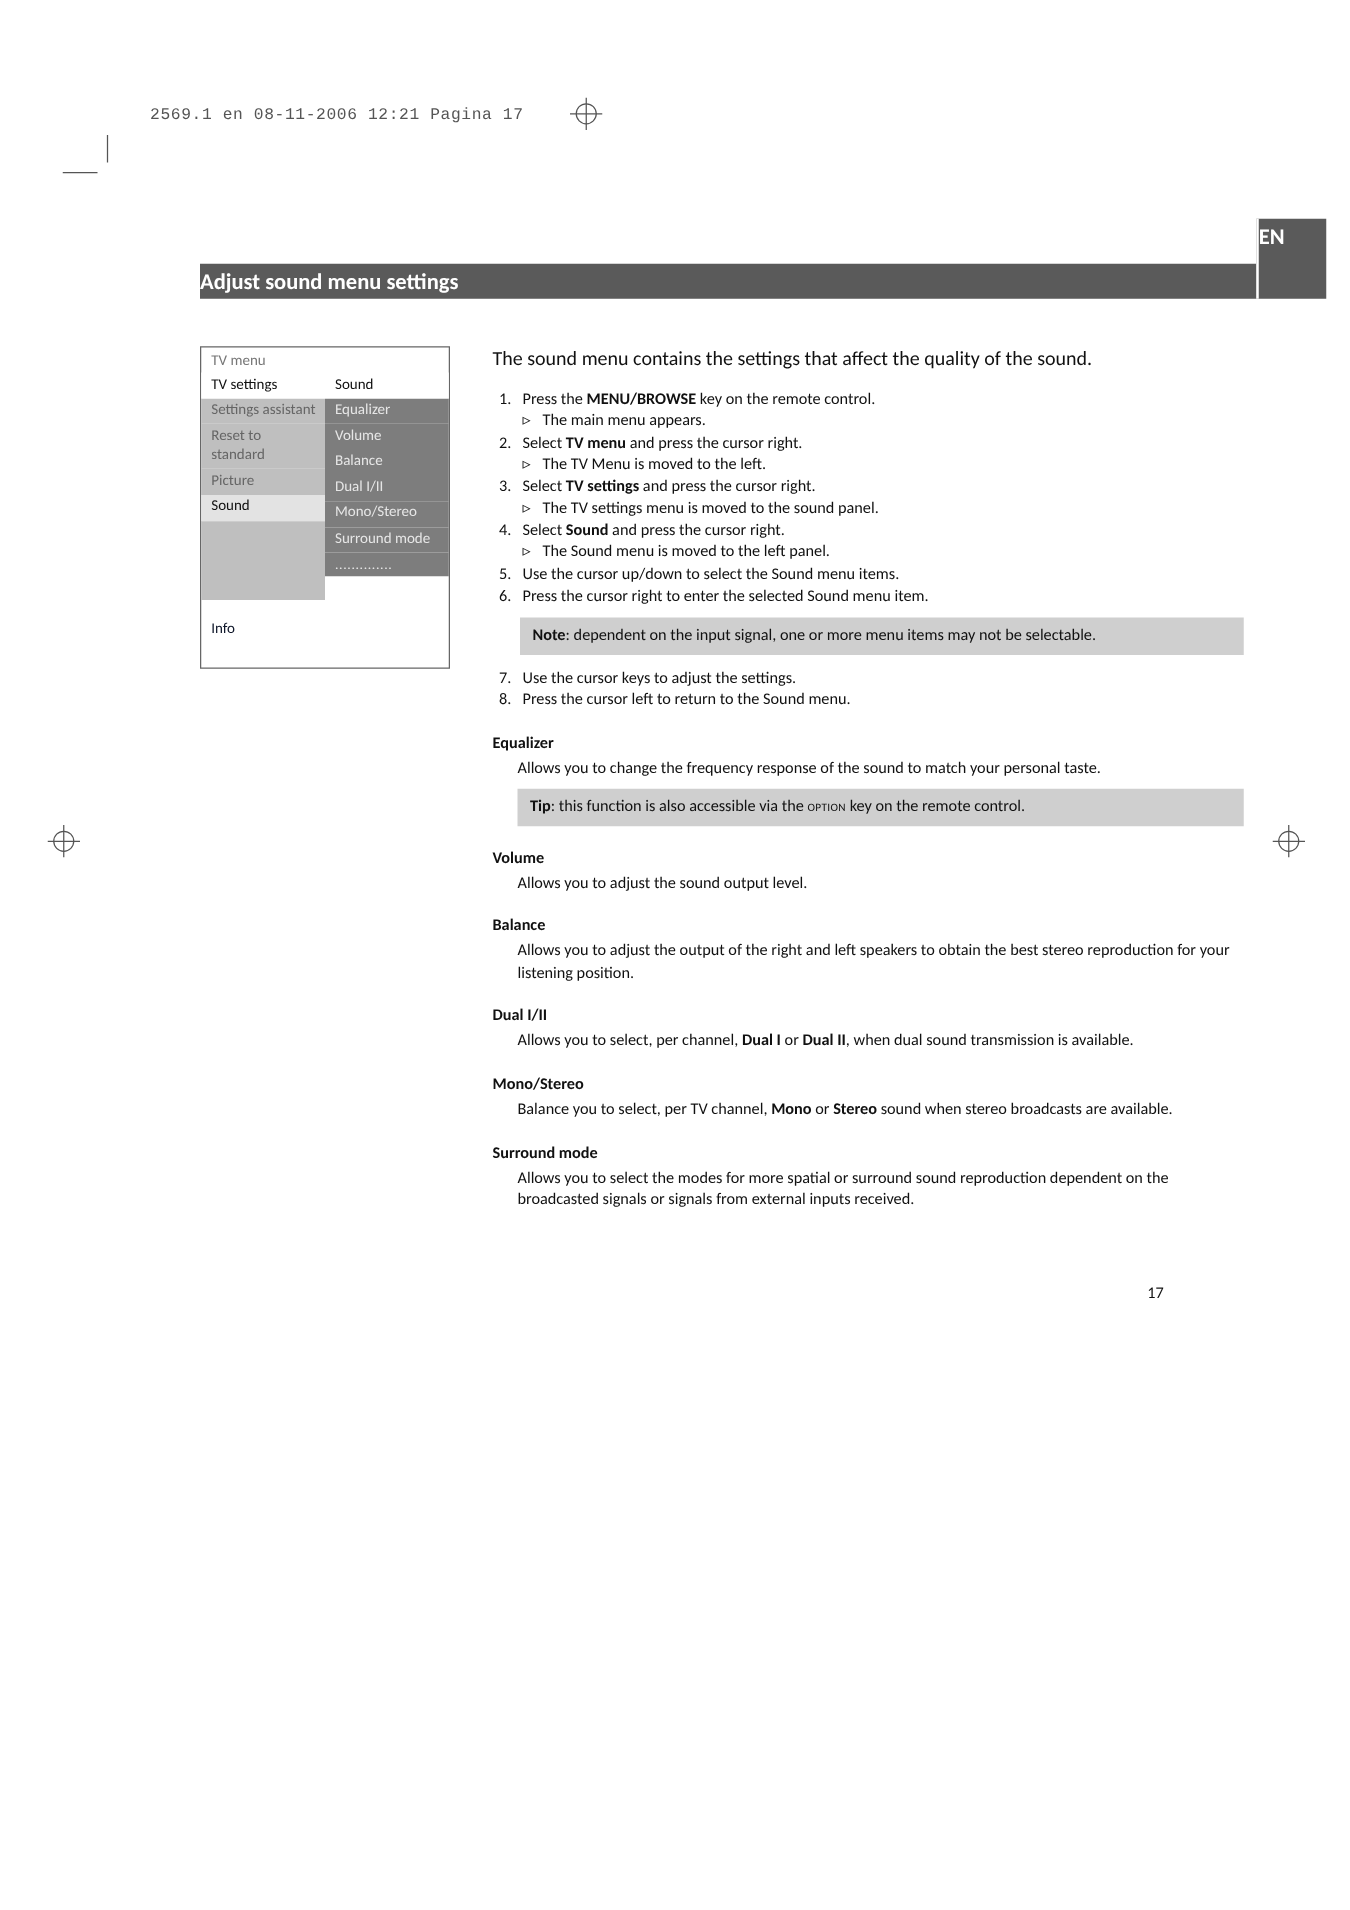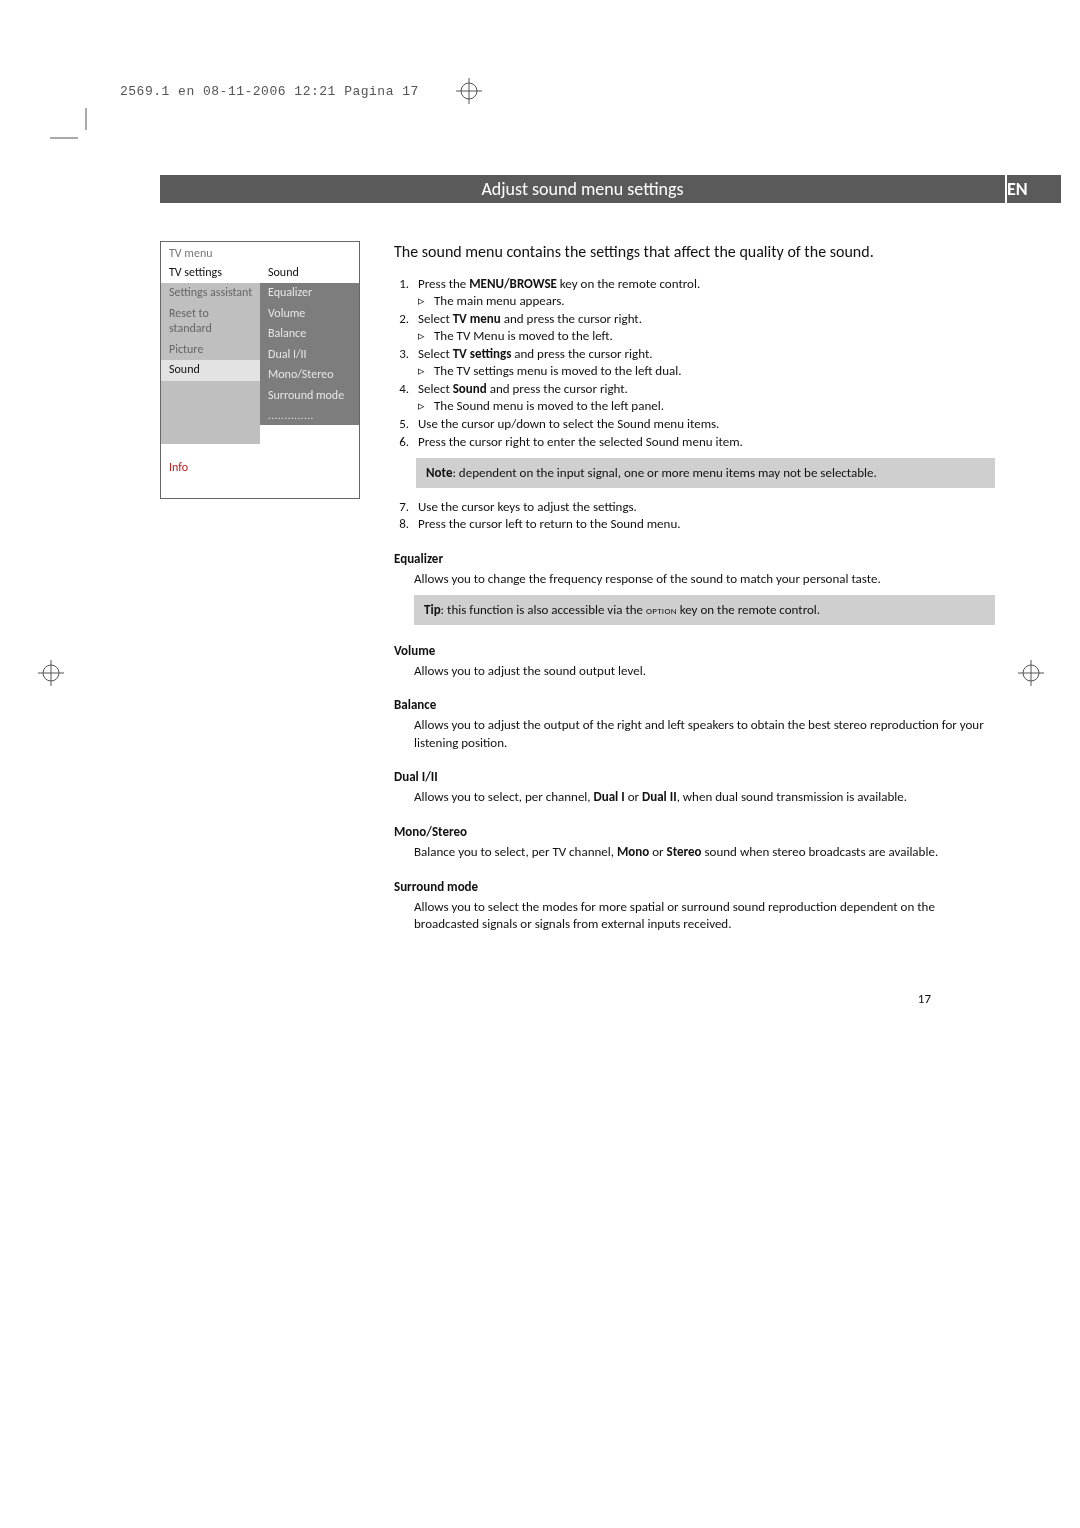--- a/index.html
+++ b/index.html
@@ -31,23 +31,24 @@
     margin-top: 95px;
     margin-left: 0;
     margin-right: 0;
   }
   .header-spacer-left { width: 160px; }
   .header-title {
     flex: 1;
     background: #5a5a5a;
     color: #fff;
     font-size: 18px;
-    font-weight: 400;
-    text-align: center;
+    font-weight: 700;
+    text-align: left;
     padding: 3px 0;
+    margin-top: 36px;
   }
   .header-lang {
     width: 54px;
     background: #5a5a5a;
     color: #fff;
     font-size: 18px;
     font-weight: 700;
     text-align: left;
     padding: 3px 0;
     border-left: 2px solid #fff;
@@ -82,21 +83,21 @@
   .menu-left .inactive { color: #666; background: #bfbfbf; }
   .menu-left .active   { color: #111; background: #e3e3e3; }
   .menu-left .first    { color: #111; background: #fff; border-bottom: 0; }
   .menu-left .blank    { background: #bfbfbf; height: 58px; }
   .menu-right .hdr     { color: #111; background: #fff; }
   .menu-right .sub     { color: #e6e6e6; background: #7d7d7d; }
   .menu-right .dots    { color: #e6e6e6; background: #7d7d7d; letter-spacing: 0.5px; font-size:11px;}
   .menu-info {
     padding: 16px 6px 24px 8px;
     font-size: 12px;
-    color: #b91c1c;
+    color: #0f172a;
   }
   .intro { font-size: 16px; margin-bottom: 12px; line-height: 1.35; }
   ol.steps {
     padding-left: 18px;
     margin: 0;
     font-size: 13px;
     line-height: 1.35;
   }
   ol.steps li { margin-bottom: 0; padding-left: 6px;}
   .result {
@@ -213,21 +214,21 @@
           <span>Select </span><b>TV menu</b><span> and press the cursor right.</span>
           <div class="result">
               <div class="mark">▹</div>
               <div class="txt">The TV Menu is moved to the left.</div>
             </div>
         </li>
         <li>
           <span>Select </span><b>TV settings</b><span> and press the cursor right.</span>
           <div class="result">
               <div class="mark">▹</div>
-              <div class="txt">The TV settings menu is moved to the left dual.</div>
+              <div class="txt">The TV settings menu is moved to the sound panel.</div>
             </div>
         </li>
         <li>
           <span>Select </span><b>Sound</b><span> and press the cursor right.</span>
           <div class="result">
               <div class="mark">▹</div>
               <div class="txt">The Sound menu is moved to the left panel.</div>
             </div>
         </li>
         <li>Use the cursor up/down to select the Sound menu items.</li>

